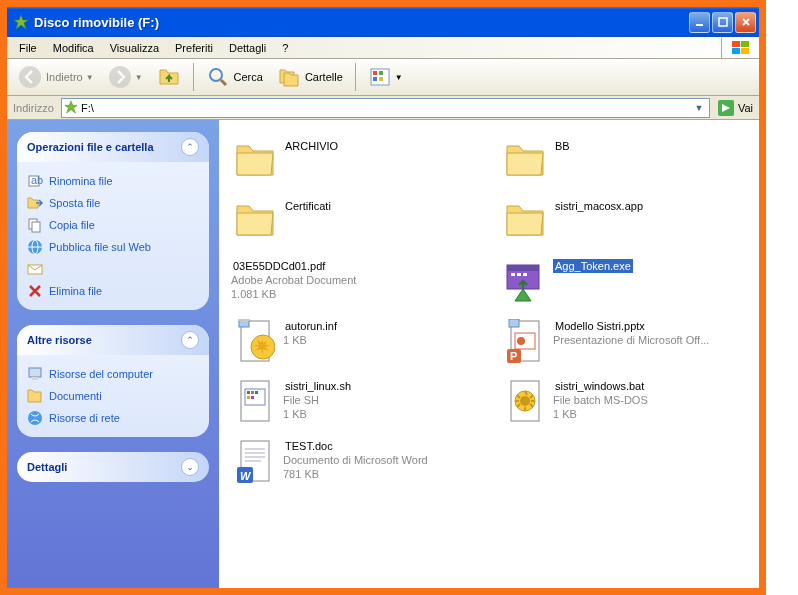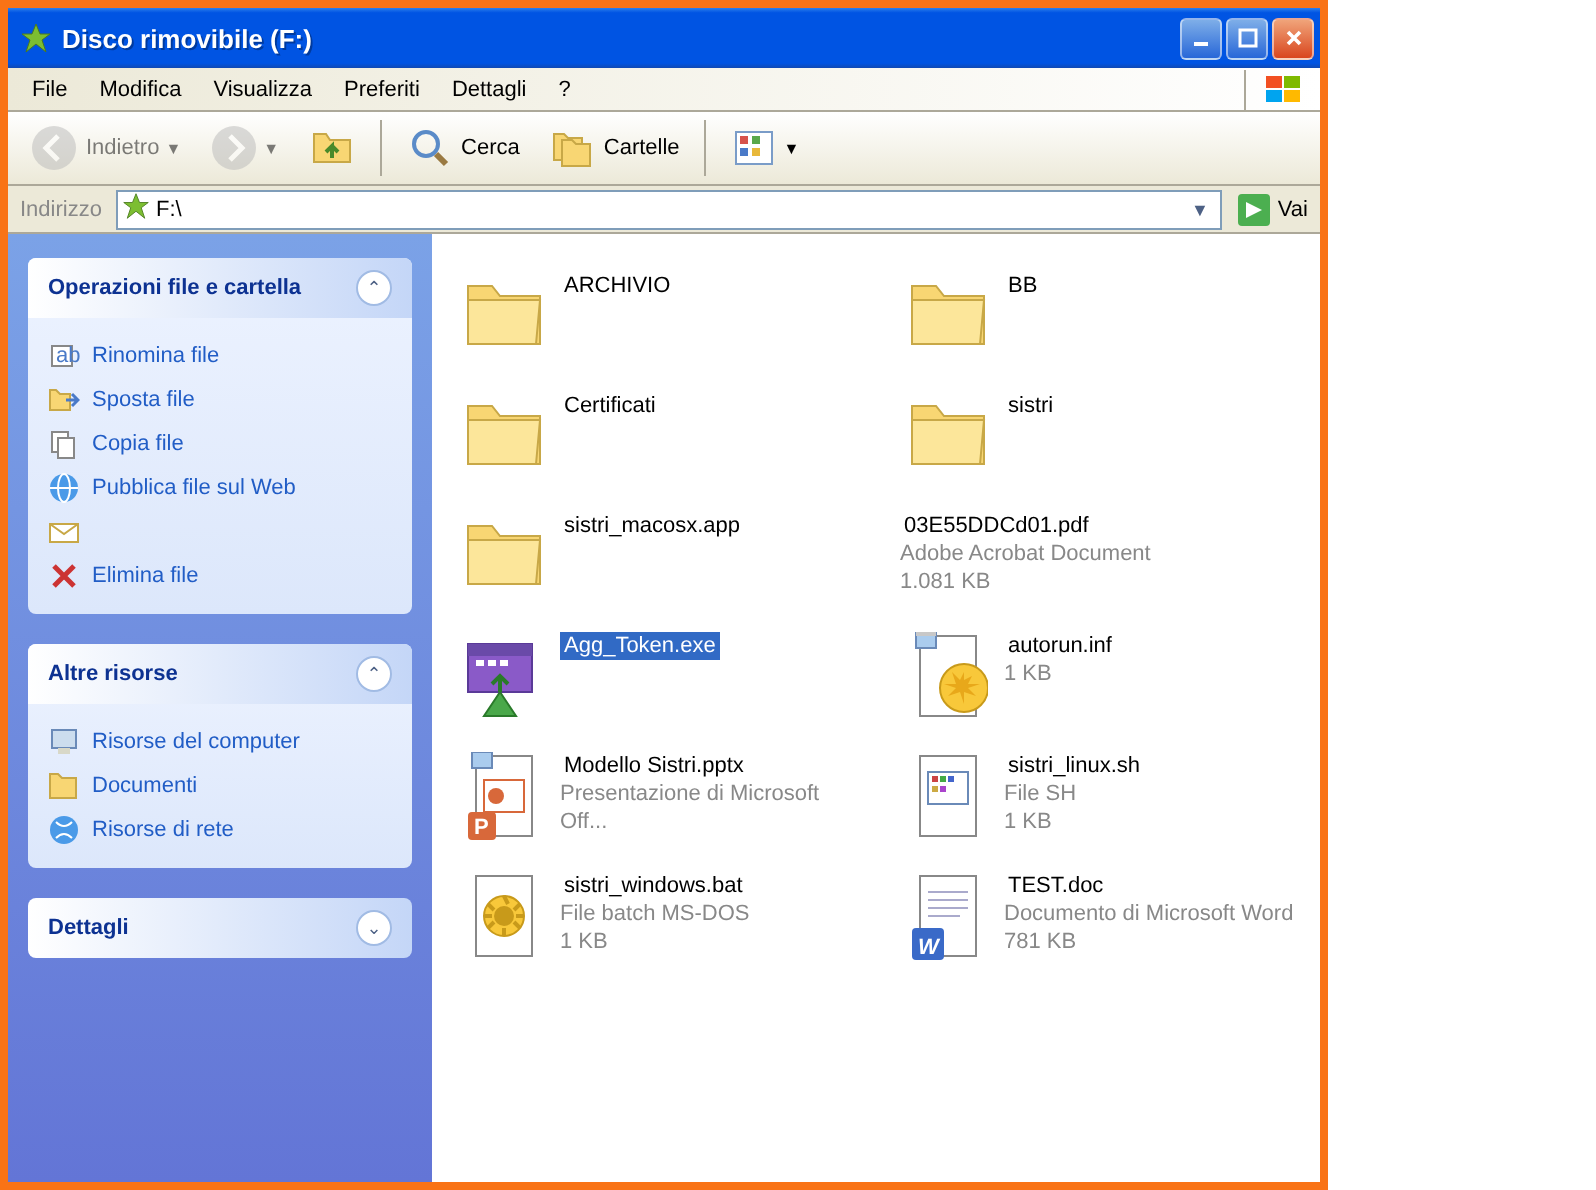--- a/index.html
+++ b/index.html
@@ -1,17 +1,17 @@
 <!DOCTYPE html>
 <html><head>
 <meta charset="utf-8">
 <style>
 * { margin: 0; padding: 0; box-sizing: border-box; font-family: Tahoma, sans-serif; font-size: 11px; }
 body { background: #fff; width: 798px; height: 595px; overflow: hidden; }
-.window { width: 664px; height: 595px; border: 4px solid #f97316; background: #ece9d8; display: flex; flex-direction: column; }
+.window { width: 766px; height: 595px; border: 7px solid #f97316; background: #ece9d8; display: flex; flex-direction: column; }
 .titlebar { height: 30px; background: linear-gradient(to bottom, #2b7eec 0%, #0054e3 8%, #0054e3 92%, #1049b4 100%); display: flex; align-items: center; padding: 0 3px 0 6px; color: #fff; }
 .titlebar-icon { width: 16px; height: 16px; margin-right: 5px; }
 .titlebar-text { font-weight: bold; font-size: 13px; flex: 1; text-shadow: 1px 1px 0 rgba(0,0,0,0.3); }
 .win-controls { display: flex; gap: 2px; }
 .win-btn { width: 21px; height: 21px; border-radius: 3px; display: flex; align-items: center; justify-content: center; cursor: pointer; border: 1px solid rgba(255,255,255,0.5); }
 .win-btn.min, .win-btn.max { background: linear-gradient(to bottom, #7eaee8, #2867d8); }
 .win-btn.close { background: linear-gradient(to bottom, #f0a47a, #d9461e); }
 .menubar { height: 22px; background: linear-gradient(to right, #ece9d8, #fff); display: flex; align-items: center; padding-left: 4px; border-bottom: 1px solid #aca899; }
 .menubar-item { padding: 2px 8px; cursor: default; }
 .winflag { margin-left: auto; width: 38px; height: 20px; display: flex; align-items: center; justify-content: center; border-left: 1px solid #aca899; }
@@ -23,21 +23,21 @@
 .tsep { width: 1px; height: 28px; background: #aca899; margin: 0 4px; }
 .dropdown-arrow { font-size: 8px; margin-left: 3px; color: #000; }
 .addressbar { height: 24px; background: #ece9d8; border-bottom: 1px solid #aca899; display: flex; align-items: center; padding: 0 3px; gap: 4px; }
 .addr-label { color: #888; padding: 0 3px; }
 .addr-input { flex: 1; height: 20px; background: #fff; border: 1px solid #7f9db9; display: flex; align-items: center; padding: 0 2px; }
 .addr-input-text { flex: 1; padding-left: 3px; }
 .addr-dd { width: 16px; text-align: center; color: #4d6185; font-size: 9px; }
 .go-btn { display: flex; align-items: center; gap: 3px; padding: 0 3px; }
 .content { flex: 1; display: flex; overflow: hidden; }
 .sidebar { width: 212px; background: linear-gradient(to bottom, #7ba2e7 0%, #6375d6 100%); padding: 12px 10px; overflow-y: auto; }
-.task-panel { background: linear-gradient(to bottom, #edf3ff, #dce7fb); border-radius: 4px; margin-bottom: 15px; overflow: hidden; }
+.task-panel { background: linear-gradient(to bottom, #edf3ff, #dce7fb); border-radius: 16px; margin-bottom: 15px; overflow: hidden; }
 .task-header { background: linear-gradient(to right, #fff, #c4d6f7); padding: 6px 10px; display: flex; align-items: center; justify-content: space-between; cursor: pointer; }
 .task-title { font-weight: bold; color: #0d3292; font-size: 11px; }
 .task-chevron { width: 18px; height: 18px; border-radius: 50%; background: #fff; border: 1px solid #a1bbe4; display: flex; align-items: center; justify-content: center; color: #4d6185; font-size: 9px; }
 .task-body { padding: 8px 10px; }
 .task-link { display: flex; align-items: center; gap: 6px; padding: 3px 0; color: #215dc6; cursor: pointer; }
 .task-link-icon { width: 16px; height: 16px; display: inline-flex; align-items: center; justify-content: center; flex-shrink: 0; }
 .fileview { flex: 1; background: #fff; padding: 15px 10px; overflow-y: auto; }
 .file-grid { display: grid; grid-template-columns: 1fr 1fr; gap: 8px 20px; }
 .file-item { display: flex; align-items: flex-start; gap: 4px; padding: 2px; cursor: default; }
 .file-icon { width: 48px; height: 48px; display: flex; align-items: center; justify-content: center; flex-shrink: 0; }
@@ -313,31 +313,20 @@
             </div>
           </div>
           <div class="file-item">
             <div class="file-icon">
               <svg width="44" height="40">
                 <path d="M4,10 L4,34 L40,34 L40,10 L20,10 L16,5 L4,5 Z" fill="#f8d673" stroke="#c8a847"></path>
                 <path d="M4,12 L40,12 L38,34 L4,34 Z" fill="#fce69a" stroke="#c8a847"></path>
               </svg>
             </div>
             <div class="file-info">
-              <div class="file-name">sistri</div>
-            </div>
-          </div>
-          <div class="file-item">
-            <div class="file-icon">
-              <svg width="44" height="40">
-                <path d="M4,10 L4,34 L40,34 L40,10 L20,10 L16,5 L4,5 Z" fill="#f8d673" stroke="#c8a847"></path>
-                <path d="M4,12 L40,12 L38,34 L4,34 Z" fill="#fce69a" stroke="#c8a847"></path>
-              </svg>
-            </div>
-            <div class="file-info">
               <div class="file-name">sistri_macosx.app</div>
             </div>
           </div>
           <div class="file-item">
             <div class="file-info">
               <div class="file-name">03E55DDCd01.pdf</div>
               <div class="file-meta">Adobe Acrobat Document</div>
               <div class="file-meta">1.081 KB</div>
             </div>
           </div>

